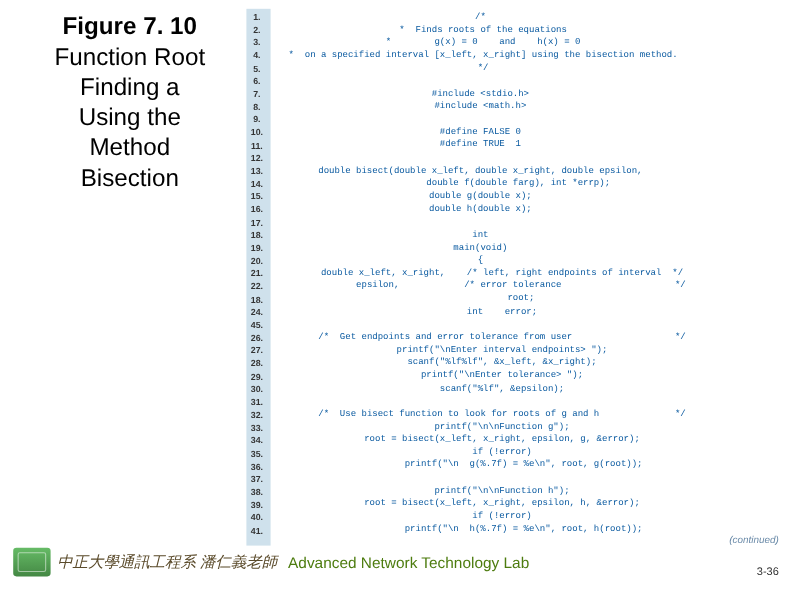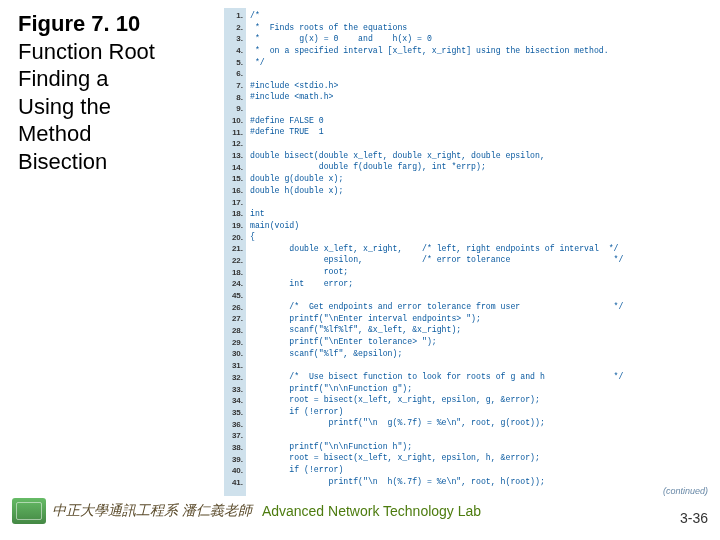--- a/index.html
+++ b/index.html
@@ -1,15 +1,15 @@
 <!DOCTYPE html>
 <html><head>
 <meta charset="utf-8">
 <style>
-  * { margin: 0; padding: 0; box-sizing: border-box; }
+  * { margin: 0; padding: 0; box-sizing: border-box; text-align: center; }
   body {
     width: 720px;
     height: 540px;
     background: #fff;
     font-family: Arial, sans-serif;
     position: relative;
     overflow: hidden;
   }
   .slide {
     width: 100%;
@@ -101,21 +101,21 @@
     margin-right: 10px;
   }
   .footer-en {
     color: #4d7c0f;
     font-weight: 400;
   }
   .page-num {
     position: absolute;
     right: 12px;
     bottom: 14px;
-    font-size: 14px;
+    font-size: 10px;
     color: #333;
   }
 </style>
 </head>
 <body>
 
 <div class="slide">
 
   <div class="title-block">
     <div class="figure-label">Figure 7. 10</div>

